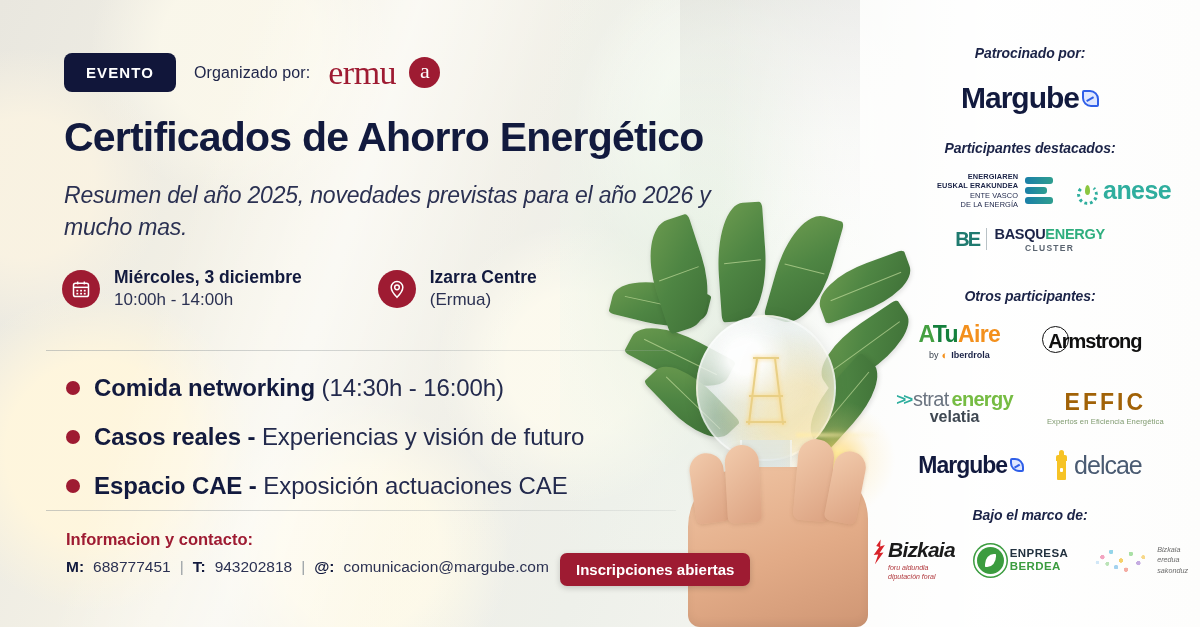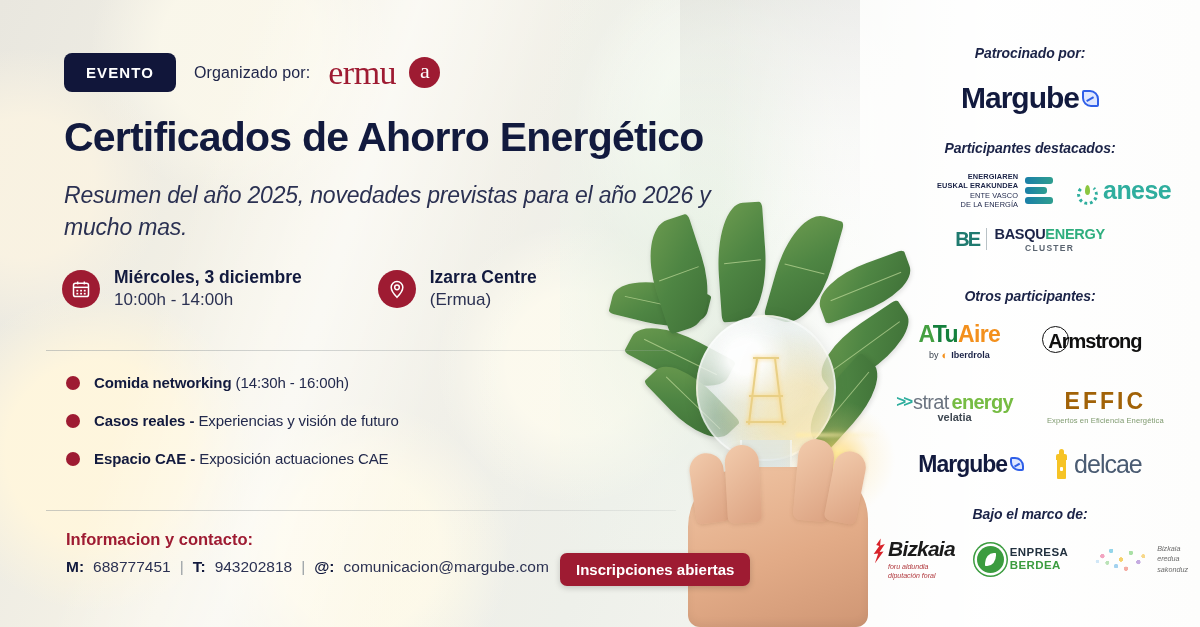--- a/index.html
+++ b/index.html
@@ -165,21 +165,21 @@
   .divider {
     position:absolute; left:46px; width:630px; height:1px;
     background:linear-gradient(90deg, rgba(160,165,165,0.55), rgba(170,175,175,0.45) 60%, rgba(180,185,185,0.2));
   }
   .div-1 { top:350px; }
   .div-2 { top:510px; }
 
   .bullets { position:absolute; left:66px; top:374px; }
   .bullet { display:flex; align-items:center; gap:14px; margin-bottom:21px; }
   .dot { width:14px; height:14px; border-radius:50%; background:#9e1b32; flex:0 0 14px; }
-  .bl-text { font-size:15px; color:#232a4d; letter-spacing:-0.1px; }
+  .bl-text { font-size:24px; color:#232a4d; letter-spacing:-0.1px; }
   .bl-text b { font-weight:bold; color:#121a3e; }
 
   .contact-title {
     position:absolute; left:66px; top:530px;
     font-size:16.5px; font-weight:bold; color:#9e1b32;
   }
   .contact-line {
     position:absolute; left:66px; top:558px;
     font-size:15.5px; color:#2b3152;
     display:flex; align-items:center; gap:9px;
@@ -254,21 +254,21 @@
     position:absolute; left:-2px; top:-4px; width:27px; height:27px;
     border:1.6px solid #101010; border-radius:50%;
   }
 
   
   .strat { text-align:center; }
   .strat-w { display:flex; align-items:center; gap:3px; font-size:20px; letter-spacing:-0.7px; }
   .strat-ch { color:#2fae9e; font-size:17px; font-weight:bold; letter-spacing:-3px; }
   .strat-a { color:#6b7480; }
   .strat-b { color:#76bc43; font-weight:bold; }
-  .strat-sub { font-size:11px; font-weight:bold; color:#3f4852; margin-top:-3px; }
+  .strat-sub { font-size:16px; font-weight:bold; color:#3f4852; margin-top:-3px; }
 
   
   .effic { text-align:center; }
   .effic-w { font-size:23px; font-weight:bold; color:#a16207; letter-spacing:3px; }
   .effic-sub { font-size:7.6px; color:#7f9a6f; letter-spacing:0.1px; margin-top:1px; }
 
   
   .margube { display:flex; align-items:center; gap:3px; }
   .margube-w { font-weight:bold; color:#121a3e; letter-spacing:-1px; }
   .leaf-mark {

